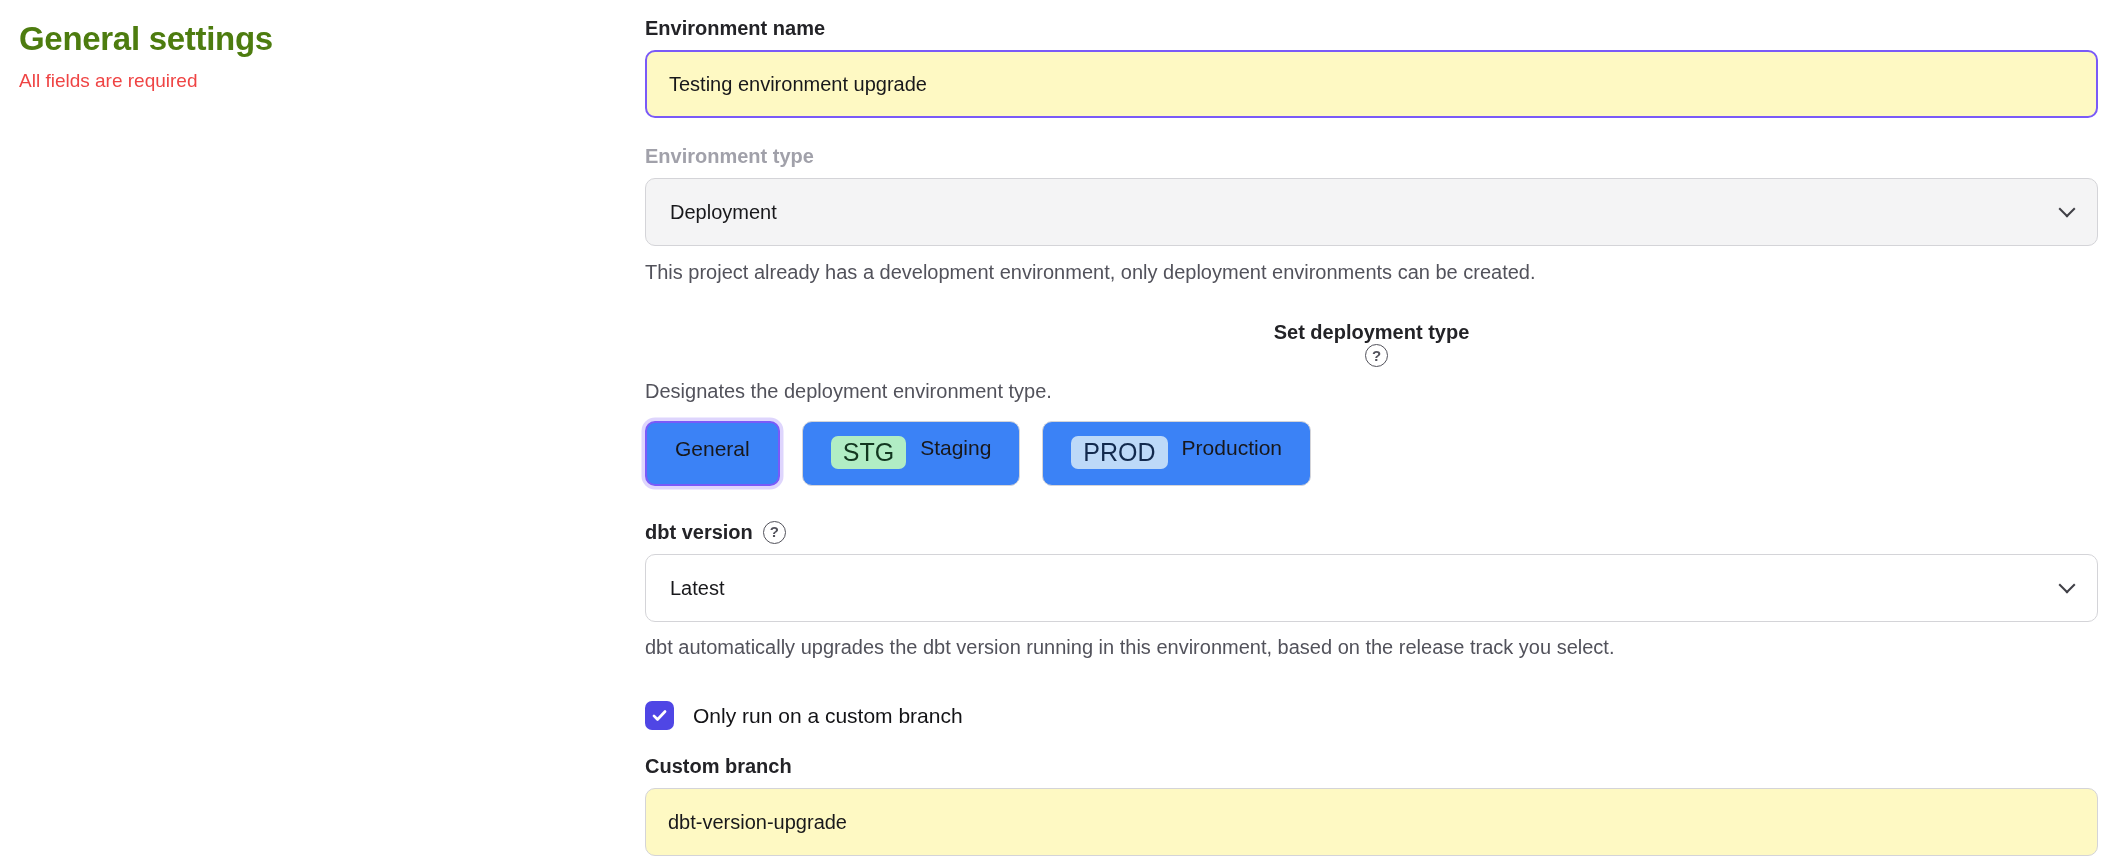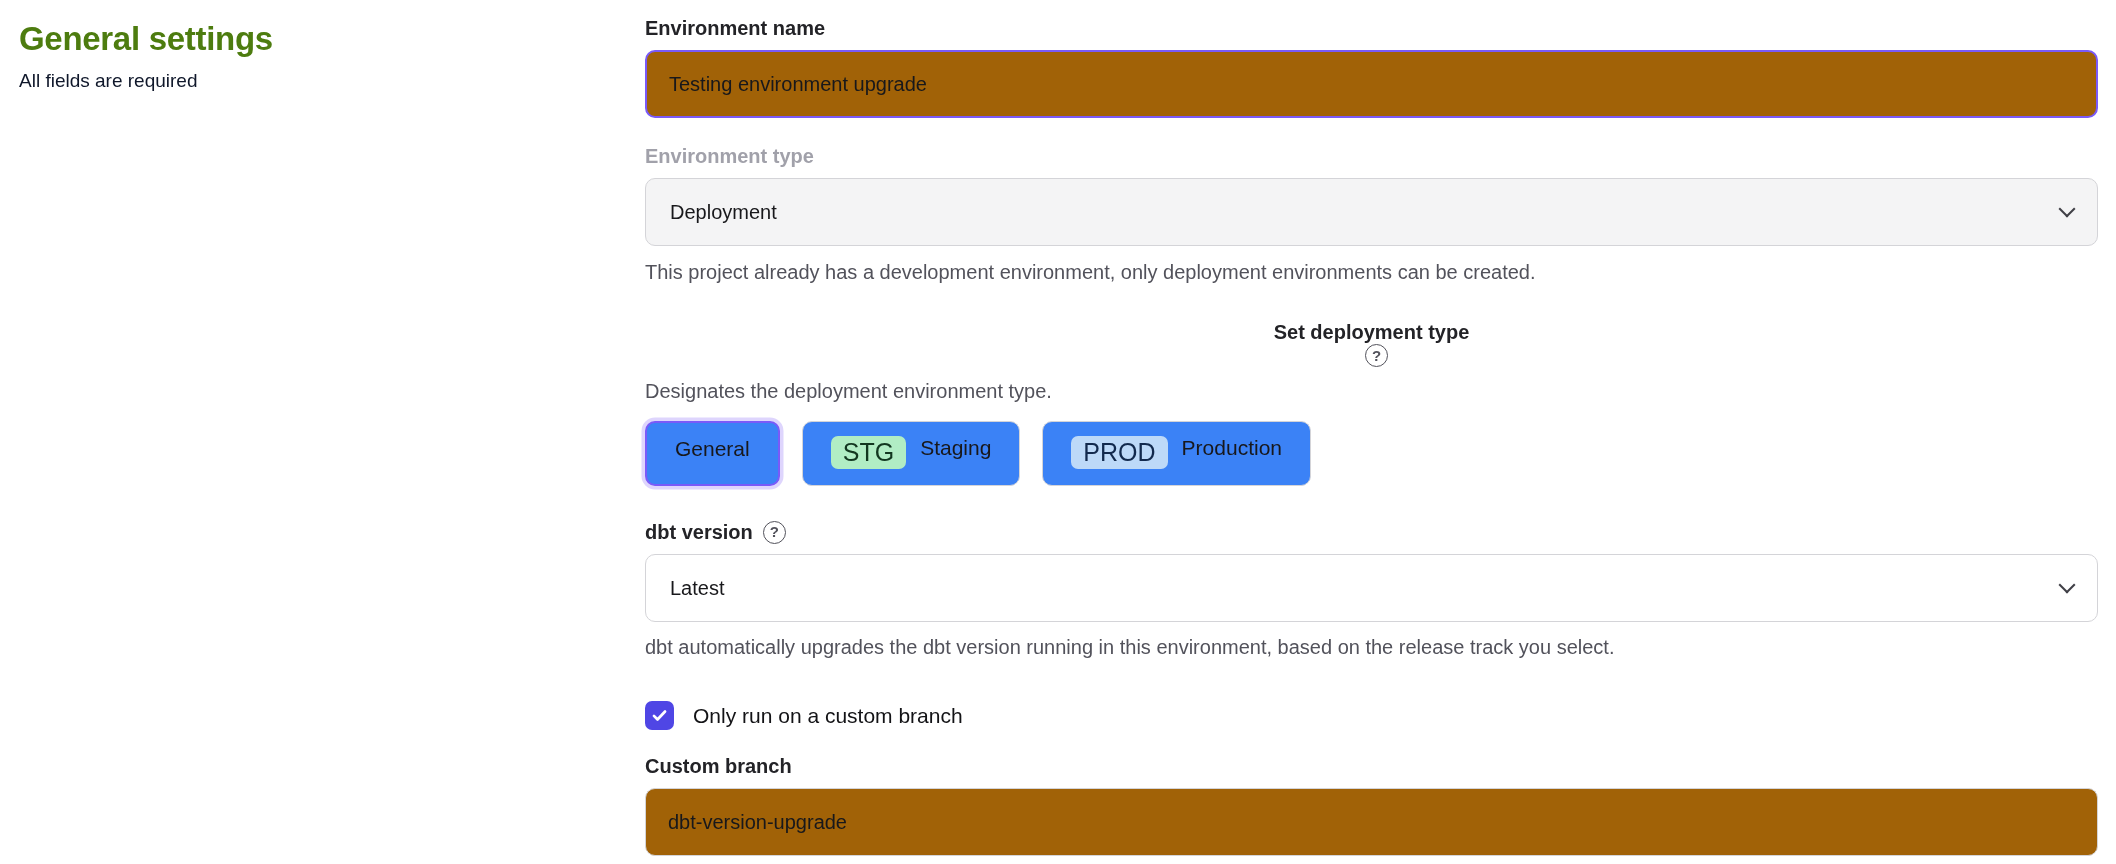--- a/index.html
+++ b/index.html
@@ -8,37 +8,37 @@
     width: 2116px; height: 864px; overflow: hidden;
     background: #ffffff;
     font-family: "Liberation Sans", sans-serif;
     color: #18181b;
   }
   .page { display: flex; width: 100%; height: 100%; }
 
   
   .left-col { width: 645px; flex: 0 0 645px; padding: 20px 0 0 19px; }
   .page-title { margin: 0; font-size: 33px; font-weight: 700; color: #4d7c0f; letter-spacing: -0.3px; }
-  .page-subtitle { margin: 12px 0 0 0; font-size: 19px; color: #0f172a; }
+  .page-subtitle { margin: 12px 0 0 0; font-size: 19px; color: #ef4444; }
 
   
   .form-col { flex: 1 1 auto; margin-right: 18px; padding-top: 16px; }
 
   .lbl {
     display: flex; align-items: center;
     font-size: 20px; line-height: 24px; font-weight: 600; color: #232327;
     margin: 0 0 10px 0;
   }
   .lbl.disabled { color: var(--disabled_label, #a1a1aa); }
 
   .text-input {
     width: 100%; height: 68px; border-radius: 10px;
     border: 1px solid var(--border, #d4d4d8);
     font-family: "Liberation Sans", sans-serif;
-    font-size: 20px; color: #18181b; padding: 0 22px; outline: none; background: #a16207;
+    font-size: 20px; color: #18181b; padding: 0 22px; outline: none; background: #fef9c3;
   }
   .text-input.focused { border: 2.5px solid var(--accent, #7a5af8); }
 
   .select {
     width: 100%; height: 68px; border-radius: 10px;
     border: 1px solid var(--border, #d4d4d8);
     background: #fff; display: flex; align-items: center; justify-content: space-between;
     padding: 8px 24px; font-size: 20px; color: #18181b; cursor: pointer;
   }
   .select.muted-bg { background: #f4f4f5; }

